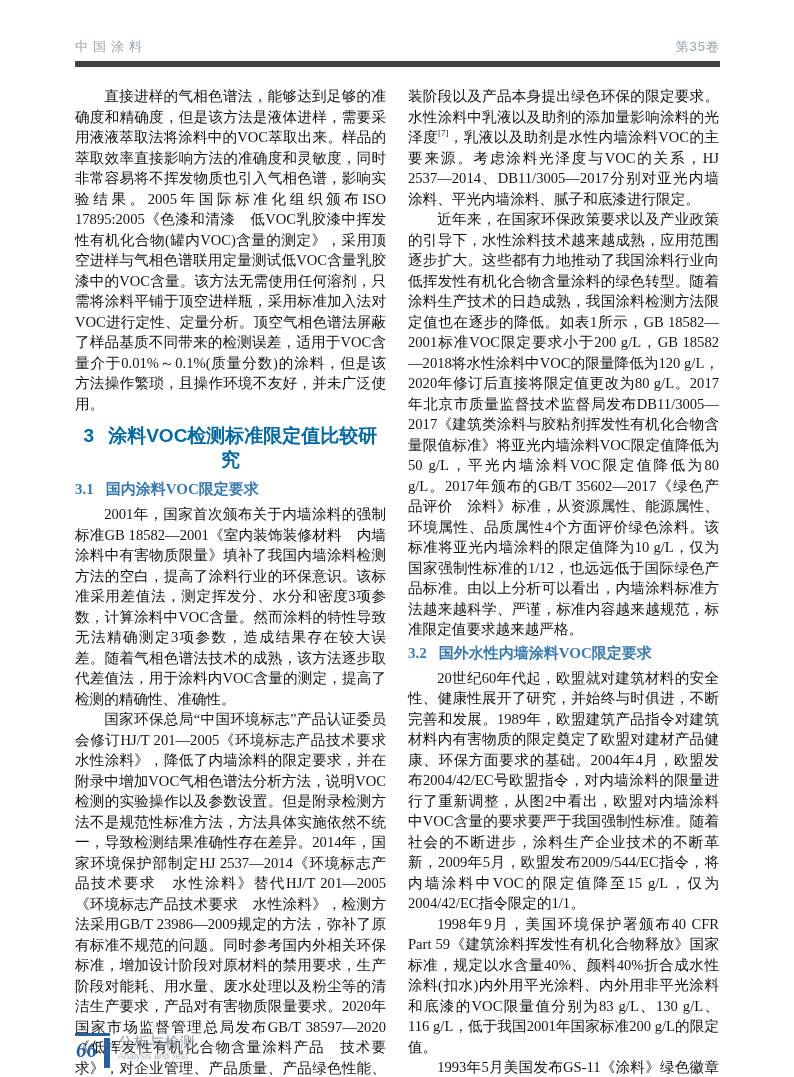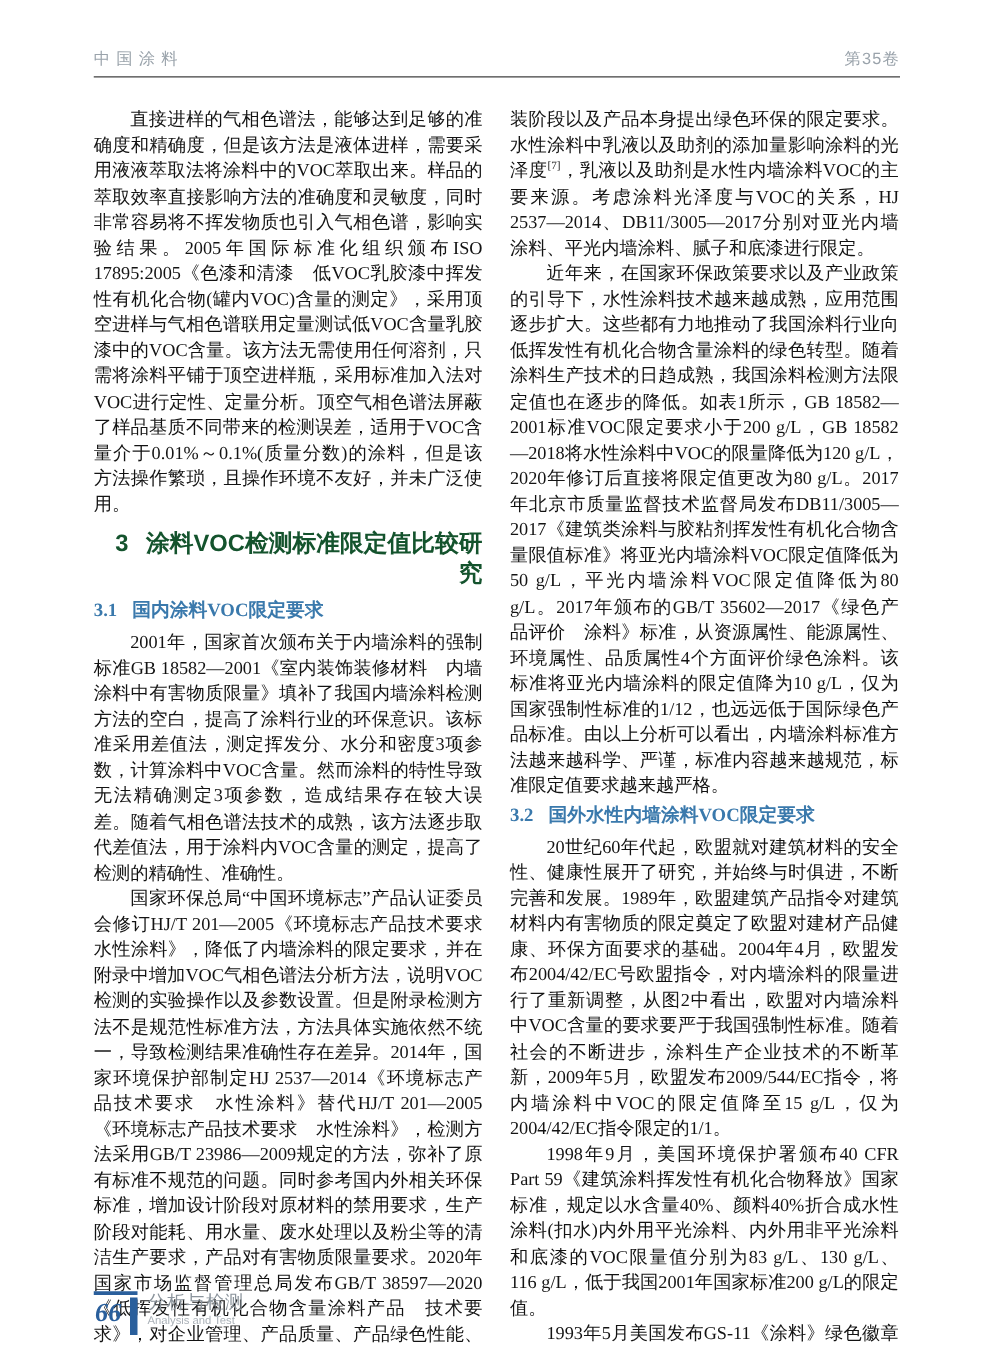--- a/index.html
+++ b/index.html
@@ -13,21 +13,21 @@
   }
   
   .header {
     position: absolute;
     top: 38px;
     left: 75px;
     right: 74px;
     display: flex;
     justify-content: space-between;
     align-items: flex-start;
-    border-bottom: 1px solid #404040;
+    border-bottom: 6px solid #404040;
     padding-bottom: 5px;
     color: #9aa3ab;
     font-size: 13px;
     font-family: "Liberation Sans", "DejaVu Sans", sans-serif;
   }
   .header .journal { letter-spacing: 5px; }
   .header .volume  { letter-spacing: 1px; }
   
   .columns {
     position: absolute;
@@ -51,22 +51,22 @@
     line-height: 0;
     vertical-align: super;
   }
   
   h2.sec {
     margin: 10px 0 7px 0;
     font-family: "Liberation Sans", "DejaVu Sans", sans-serif;
     font-size: 19px;
     line-height: 24px;
     font-weight: bold;
-    color: #14532d;
-    text-align: right;
+    color: #0369a1;
+    text-align: center;
   }
   h2.sec .hnum { margin-right: 14px; }
   h3.subsec {
     margin: 3px 0 5px 0;
     font-family: Liberation Serif, serif;
     font-size: 15px;
     line-height: 20px;
     font-weight: bold;
     color: #3a79ac;
     text-align: left;

